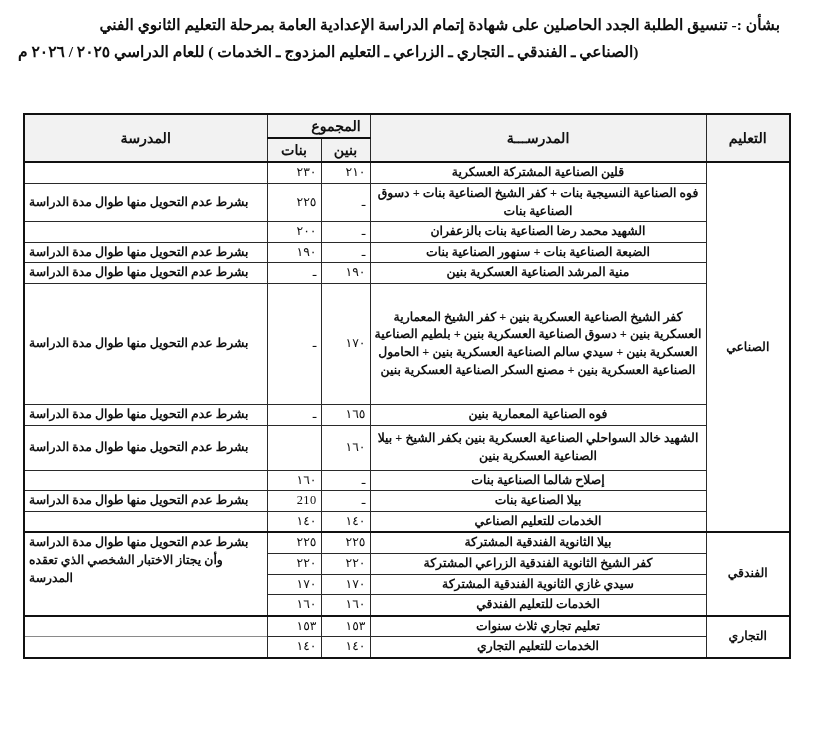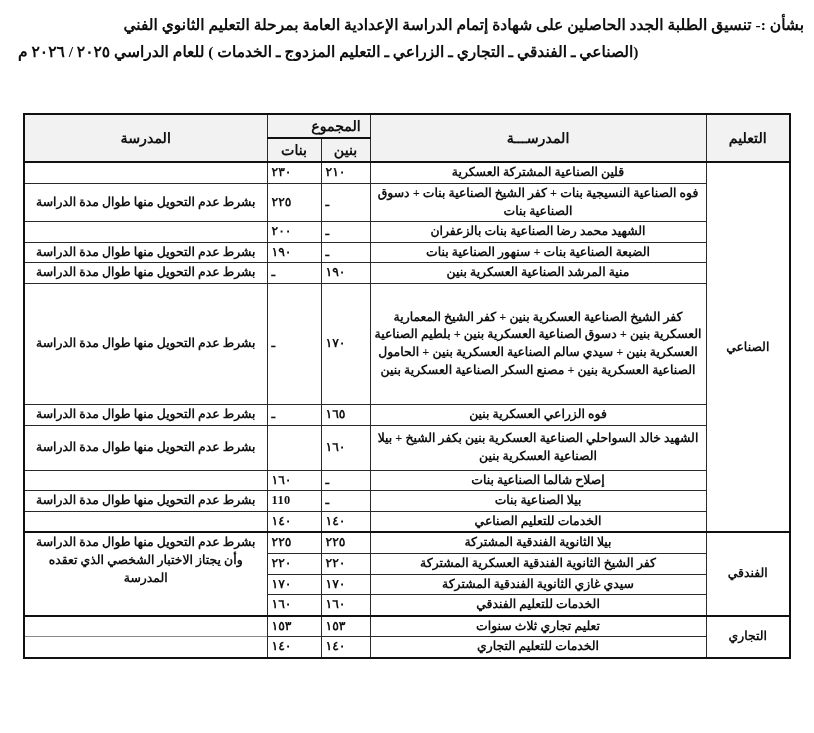--- a/index.html
+++ b/index.html
@@ -13,21 +13,21 @@
     font-family: "Liberation Serif", "DejaVu Serif", serif;
     color: #111111;
     overflow: hidden;
     position: relative;
   }
 
   
   #heading {
     position: absolute;
     top: 12px;
-    right: 2px;
+    right: 26px;
     left: 18px;
     text-align: center;
     direction: rtl;
   }
   .head-line {
     font-size: 15.5px;
     font-weight: bold;
     line-height: 1.72;
     letter-spacing: 0;
     color: #0f0f0f;
@@ -89,28 +89,28 @@
     border-left: 2.2px solid #111;
     margin-top: 12px;
   }
   td.school {
     text-align: center;
     padding: 2px 6px;
     font-weight: bold;
     font-size: 12.3px;
   }
   td.num {
-    text-align: left;
-    font-weight: bold;
+    text-align: right;
+    font-weight: normal;
     font-size: 13.2px;
     letter-spacing: 0.4px;
     margin-left: 11px;
   }
   td.notes {
-    text-align: center;
+    text-align: left;
     font-weight: bold;
     font-size: 11.8px;
     padding: 2px 5px;
     line-height: 1.45;
   }
   tr.sec-start > td { border-top: 2.2px solid #111; }
   tr.thin-div > td.notes { border-bottom-color: #8a8a8a; }
 </style>
 </head>
 <body>
@@ -174,59 +174,59 @@
         <td class="num">ـ</td>
         <td class="notes">بشرط عدم التحويل منها طوال مدة الدراسة</td>
       </tr>
       <tr>
         <td class="school" style="height:118px">كفر الشيخ الصناعية العسكرية بنين + كفر الشيخ المعمارية العسكرية بنين + دسوق الصناعية العسكرية بنين + بلطيم الصناعية العسكرية بنين + سيدي سالم الصناعية العسكرية بنين + الحامول الصناعية العسكرية بنين + مصنع السكر الصناعية العسكرية بنين</td>
         <td class="num">١٧٠</td>
         <td class="num">ـ</td>
         <td class="notes">بشرط عدم التحويل منها طوال مدة الدراسة</td>
       </tr>
       <tr>
-        <td class="school">فوه الزراعي العسكرية بنين</td>
+        <td class="school">فوه الصناعية المعمارية بنين</td>
         <td class="num">١٦٥</td>
         <td class="num">ـ</td>
         <td class="notes">بشرط عدم التحويل منها طوال مدة الدراسة</td>
       </tr>
       <tr>
         <td class="school" style="height:42px">الشهيد خالد السواحلي الصناعية العسكرية بنين بكفر الشيخ + بيلا الصناعية العسكرية بنين</td>
         <td class="num">١٦٠</td>
         <td class="num"></td>
         <td class="notes">بشرط عدم التحويل منها طوال مدة الدراسة</td>
       </tr>
       <tr>
         <td class="school">إصلاح شالما الصناعية بنات</td>
         <td class="num">ـ</td>
         <td class="num">١٦٠</td>
         <td class="notes"></td>
       </tr>
       <tr>
         <td class="school">بيلا الصناعية بنات</td>
         <td class="num">ـ</td>
-        <td class="num">110</td>
+        <td class="num">210</td>
         <td class="notes">بشرط عدم التحويل منها طوال مدة الدراسة</td>
       </tr>
       <tr>
         <td class="school">الخدمات للتعليم الصناعي</td>
         <td class="num">١٤٠</td>
         <td class="num">١٤٠</td>
         <td class="notes"></td>
       </tr>
 
       <tr class="sec-start">
         <td class="edu" rowspan="4">الفندقي</td>
         <td class="school">بيلا الثانوية الفندقية المشتركة</td>
         <td class="num">٢٢٥</td>
         <td class="num">٢٢٥</td>
         <td class="notes" rowspan="4" style="vertical-align:top;">بشرط عدم التحويل منها طوال مدة الدراسة وأن يجتاز الاختبار الشخصي الذي تعقده المدرسة</td>
       </tr>
       <tr>
-        <td class="school">كفر الشيخ الثانوية الفندقية العسكرية المشتركة</td>
+        <td class="school">كفر الشيخ الثانوية الفندقية الزراعي المشتركة</td>
         <td class="num">٢٢٠</td>
         <td class="num">٢٢٠</td>
       </tr>
       <tr>
         <td class="school">سيدي غازي الثانوية الفندقية المشتركة</td>
         <td class="num">١٧٠</td>
         <td class="num">١٧٠</td>
       </tr>
       <tr>
         <td class="school">الخدمات للتعليم الفندقي</td>

